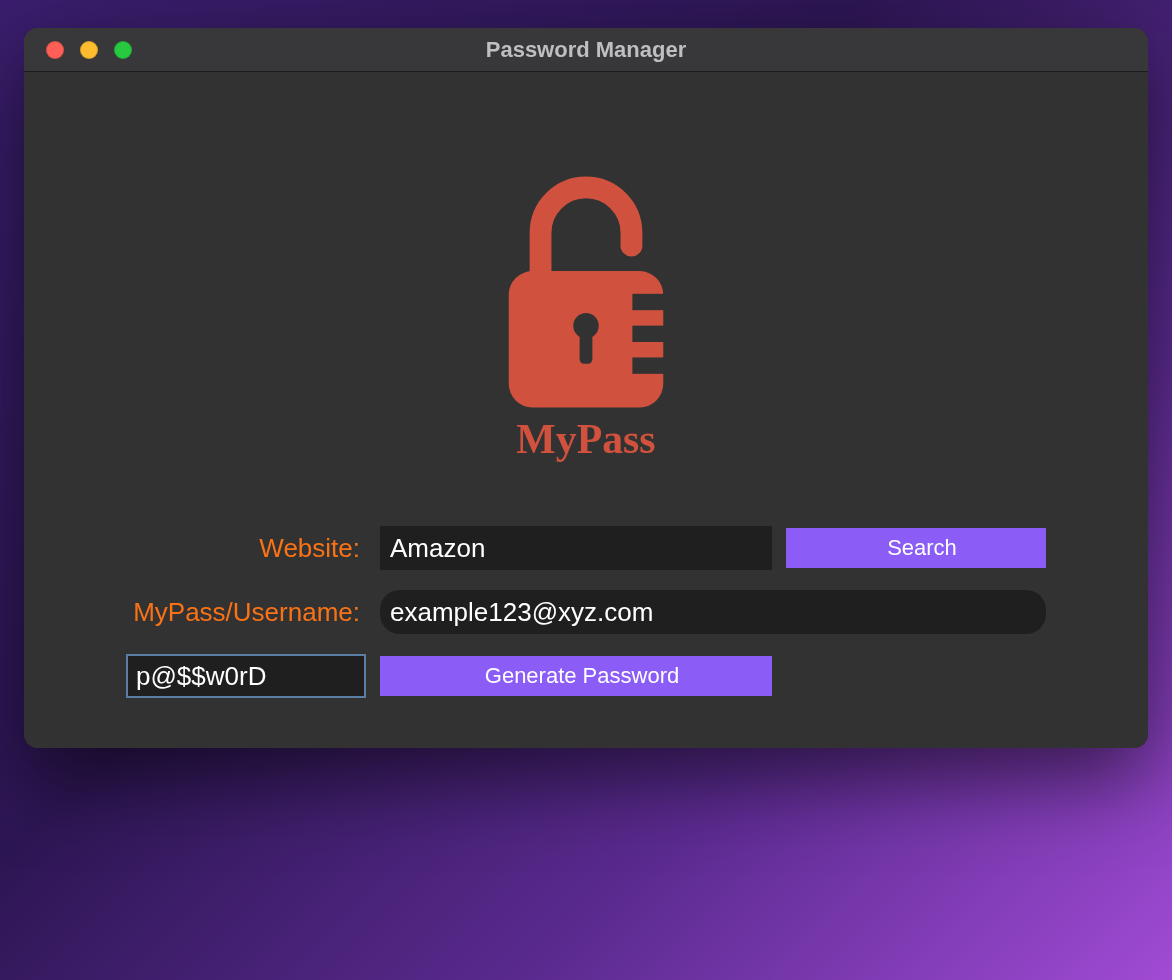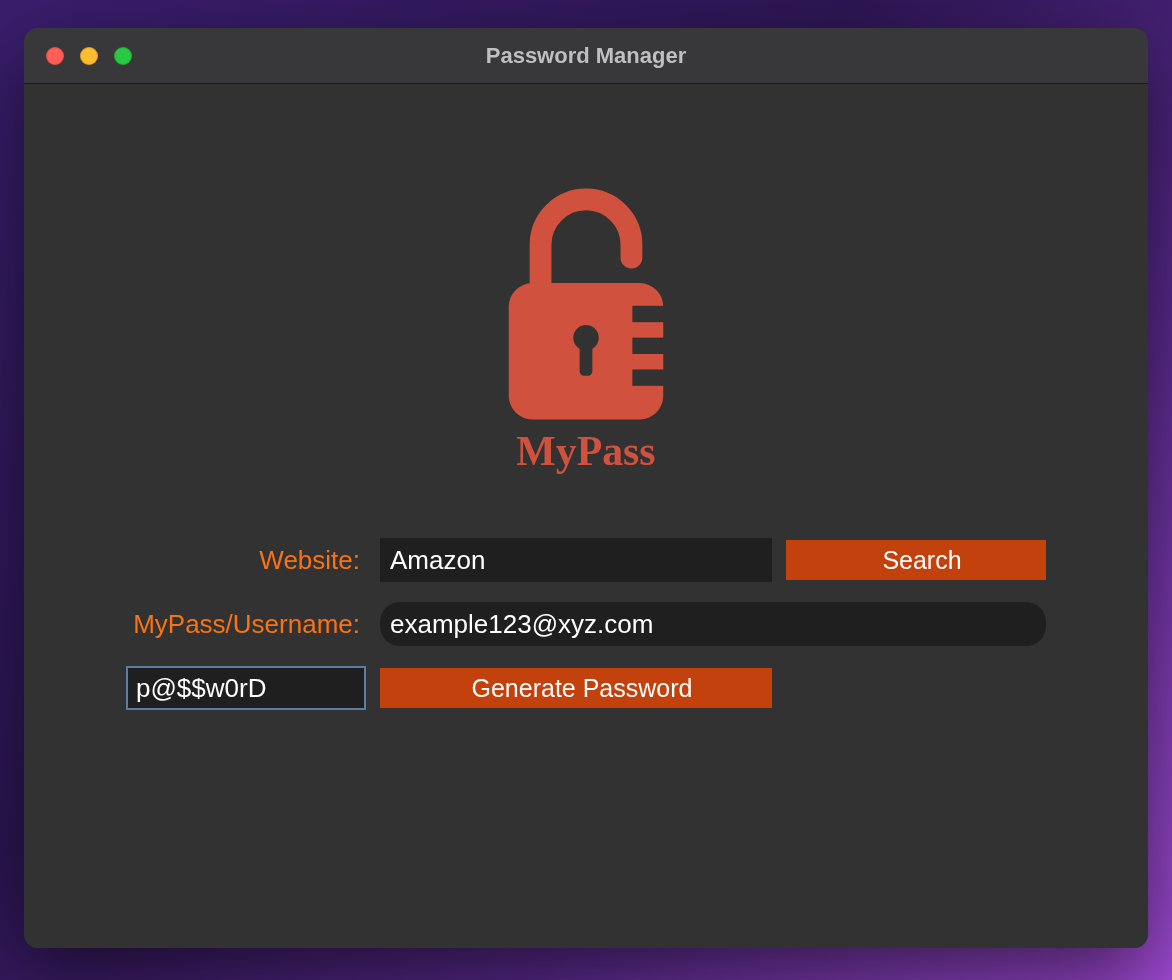--- a/index.html
+++ b/index.html
@@ -5,21 +5,21 @@
     * { box-sizing: border-box; margin: 0; padding: 0; }
     html, body { width: 1172px; height: 980px; }
     body {
       background: linear-gradient(135deg, #3a1e6e 0%, #2d1654 40%, #5a2a8f 70%, #a04bd4 100%);
       font-family: -apple-system, BlinkMacSystemFont, "Helvetica Neue", Arial, sans-serif;
       position: relative;
     }
     .window {
       position: absolute;
       left: 24px; top: 28px;
-      width: 1124px; height: 920px;
+      width: 1124px; height: 720px;
       background: #323232;
       border-radius: 14px;
       box-shadow: 0 30px 80px rgba(0,0,0,0.55);
       overflow: hidden;
       display: flex; flex-direction: column;
     }
     .titlebar {
       height: 56px;
       background: #38383a;
       border-bottom: 1px solid #1c1c1c;
@@ -87,23 +87,23 @@
       font-family: inherit;
     }
     .entry.wide { grid-column: 2 / span 2; width: 100%; border-radius: 20px; }
     .entry.focused {
       border: 2px solid #5a7ea6;
       background: #1f1f20;
       padding: 16px 8px;
     }
     .btn {
       height: 40px;
-      background: #c2410c;
+      background: #8b5cf6;
       color: #ffffff;
-      font-size: 25px;
+      font-size: 22px;
       border: none;
       cursor: pointer;
       font-family: inherit;
       padding-left: 12px;
     }
     .btn.wide { grid-column: 2 / span 2; width: 100%; }
     
     .entry.focused::after { content: ""; }
   </style>
 </head>

